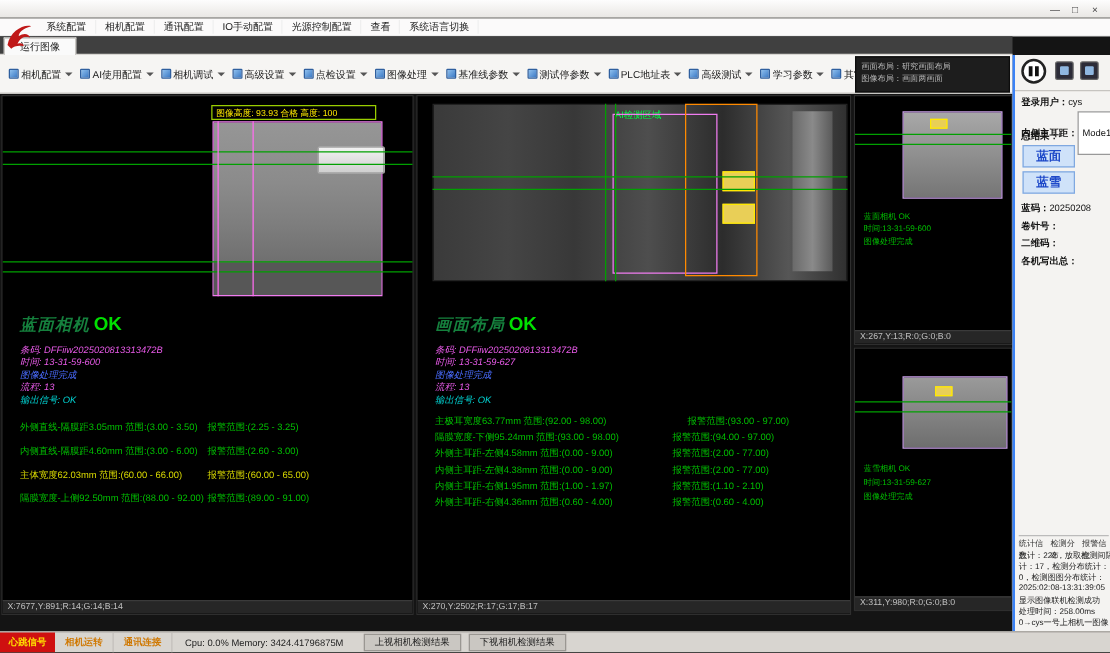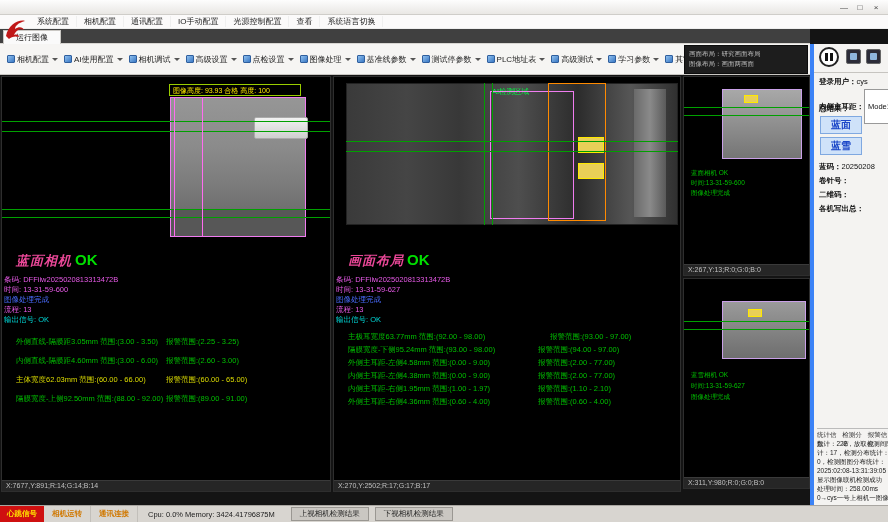--- a/index.html
+++ b/index.html
@@ -57,34 +57,34 @@
   .ytext { position:absolute; left:171px; top:9px; font-size:7px; color:#ffe900; white-space:nowrap; }
   .img2 { position:absolute; left:12px; top:6px; width:332px; height:142px; border:1px solid #222;
     background:linear-gradient(90deg,#3a3a3a,#454545 18%,#383838 34%,#4e4e4e 52%,#2c2c2c 70%,#565656 86%,#303030); }
   .bright-col { position:absolute; left:300px; top:12px; width:32px; height:128px;
     background:linear-gradient(90deg,#6a6a6a,#8a8a8a,#5a5a5a); }
   .mrect { position:absolute; border:1px solid #f07cf0; }
   .orect { position:absolute; border:1px solid #ff8a00; }
   .yspot { position:absolute; background:#e9cf57; border:1px solid #ffe900; }
   .ai-label { position:absolute; font-size:7.5px; color:#00ff44; white-space:nowrap; }
   .result { position:absolute; left:14px; top:174px; white-space:nowrap; }
-  .rname { font-size:13px; font-weight:bold; font-style:italic; color:#ec4899; letter-spacing:1px; }
+  .rname { font-size:13px; font-weight:bold; font-style:italic; color:#15803d; letter-spacing:1px; }
   .rok { font-size:15px; font-weight:bold; color:#00e000; margin-left:3px; }
-  .iline { position:absolute; left:2px; font-size:7.5px; white-space:nowrap; }
+  .iline { position:absolute; left:14px; font-size:7.5px; white-space:nowrap;font-style:italic; }
   .c-magenta { color:#e85ae8; } .c-blue { color:#4a6cff; } .c-cyan { color:#00d8d8; }
   .mtext { position:absolute; font-size:7.5px; color:#00c000; white-space:nowrap; }
   .mtext.warn { color:#dcdc00; }
   .timg1 { position:absolute; left:38px; top:12px; width:80px; height:70px;
     background:linear-gradient(180deg,#a8a8a8,#8f8f8f 50%,#757575); border:1px solid #c9a0e8; }
   .timg2 { position:absolute; left:38px; top:22px; width:84px; height:58px;
     background:linear-gradient(180deg,#9a9a9a,#848484 50%,#6e6e6e); border:1px solid #c9a0e8; }
   .tline { position:absolute; left:7px; font-size:6.5px; color:#00c000; white-space:nowrap; }
   
   .right-panel { position:absolute; left:810px; top:44px; width:78px; height:461px;
-    background:#f4f3f1; border-left:4px solid #3b82f6; font-size:7.5px; color:#111; overflow:hidden; }
+    background:#f4f3f1; border-left:2px solid #3b82f6; font-size:7.5px; color:#111; overflow:hidden; }
   .pause-btn { position:absolute; left:5px; top:3px; width:20px; height:20px; border-radius:50%;
     background:#fff; border:2px solid #222; display:flex; align-items:center; justify-content:center; gap:2px; }
   .pause-bar { width:3px; height:8px; background:#111; }
   .icon-btn { position:absolute; top:5px; width:15px; height:15px; background:#2c2c38;
     border:1px solid #666; border-radius:2px; }
   .icon-btn .glyph { display:block; margin:3px auto 0; width:7px; height:7px;
     background:#8fb7e0; border-radius:1px; }
   .rp-divider { position:absolute; left:0; top:28px; width:100%; border-top:1px solid #c6c4c0; }
   .rp-row { position:absolute; left:5px; white-space:nowrap; }
   .rp-label { font-weight:bold; }

